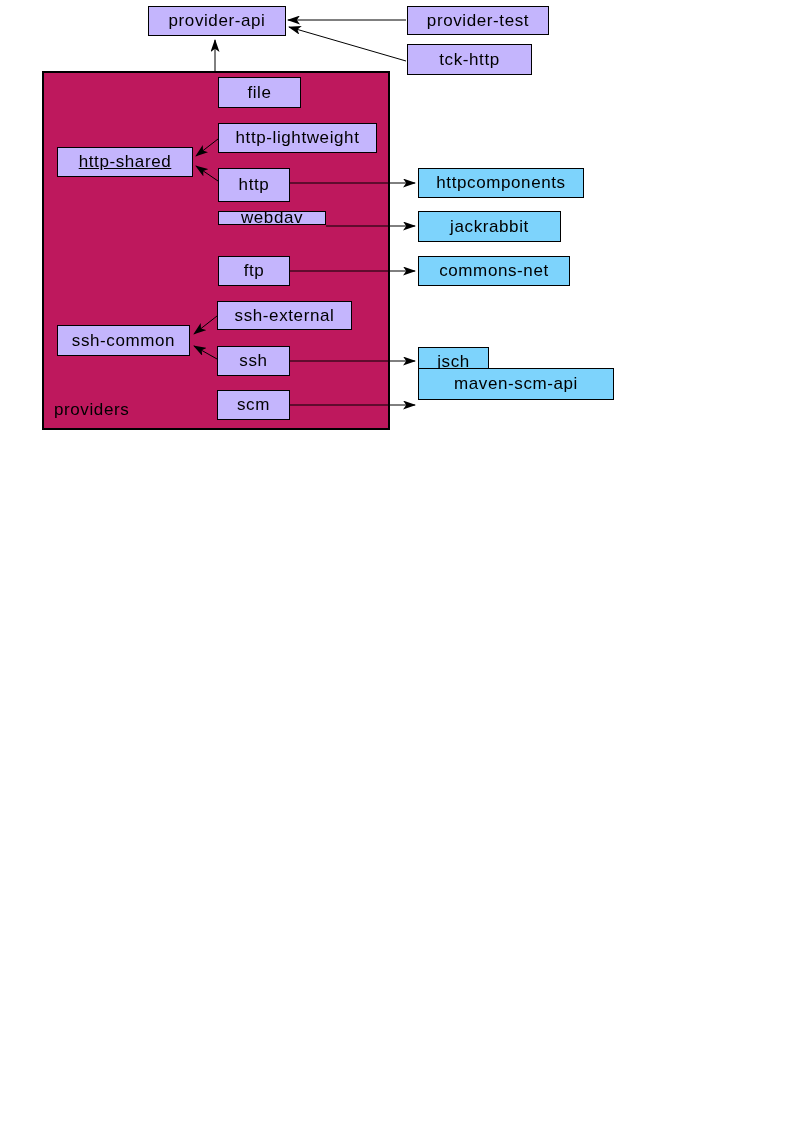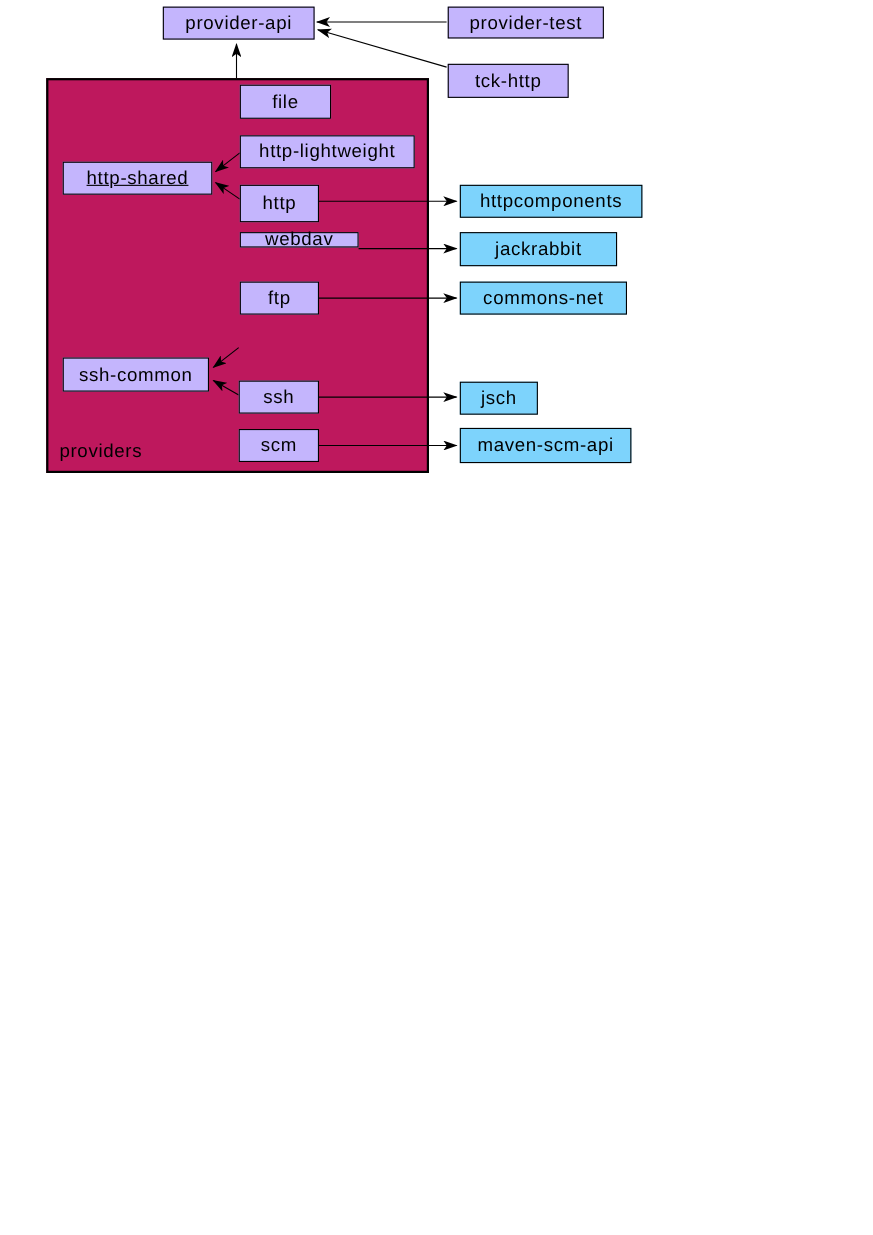--- a/index.html
+++ b/index.html
@@ -84,30 +84,31 @@
     <line x1="326" y1="226" x2="415" y2="226" marker-end="url(#arrow)"></line>
     <line x1="290" y1="271" x2="415" y2="271" marker-end="url(#arrow)"></line>
     <line x1="217" y1="316" x2="194" y2="334" marker-end="url(#arrow)"></line>
     <line x1="217" y1="359" x2="194" y2="346" marker-end="url(#arrow)"></line>
     <line x1="290" y1="361" x2="415" y2="361" marker-end="url(#arrow)"></line>
     <line x1="290" y1="405" x2="415" y2="405" marker-end="url(#arrow)"></line>
   </svg>
 
   <div class="node blue" style="left:148px; top:6px;   width:138px; height:30px;">provider-api</div>
   <div class="node blue" style="left:407px; top:6px;   width:142px; height:29px;">provider-test</div>
-  <div class="node blue" style="left:407px; top:58px;  width:110px; height:31px;">tck-http</div>
+  <div class="node blue" style="left:407px; top:44px;  width:125px; height:31px;">tck-http</div>
   <div class="node blue" style="left:218px; top:77px;  width:83px;  height:31px;">file</div>
   <div class="node blue" style="left:218px; top:123px; width:159px; height:30px;">http-lightweight</div>
   <div class="node blue" style="left:57px;  top:147px; width:136px; height:30px;text-decoration:underline;">http-shared</div>
   <div class="node blue" style="left:218px; top:168px; width:72px;  height:34px;">http</div>
   <div class="node blue" style="left:218px; top:211px; width:108px; height:14px;">webdav</div>
   <div class="node blue" style="left:218px; top:256px; width:72px;  height:30px;">ftp</div>
+  <div class="node blue" style="left:217px; top:301px; width:135px; height:29px;">ssh-external</div>
   <div class="node blue" style="left:57px;  top:325px; width:133px; height:31px;">ssh-common</div>
   <div class="node blue" style="left:217px; top:346px; width:73px;  height:30px;">ssh</div>
   <div class="node blue" style="left:217px; top:390px; width:73px;  height:30px;">scm</div>
 
   <div class="node yellow" style="left:418px; top:168px; width:166px; height:30px;">httpcomponents</div>
   <div class="node yellow" style="left:418px; top:211px; width:143px; height:31px;">jackrabbit</div>
   <div class="node yellow" style="left:418px; top:256px; width:152px; height:30px;">commons-net</div>
   <div class="node yellow" style="left:418px; top:347px; width:71px;  height:30px;">jsch</div>
-  <div class="node yellow" style="left:418px; top:389px; width:156px; height:32px;">maven-scm-api</div>
+  <div class="node yellow" style="left:418px; top:368px; width:196px; height:32px;">maven-scm-api</div>
 
 </div>
 
 </body></html>

